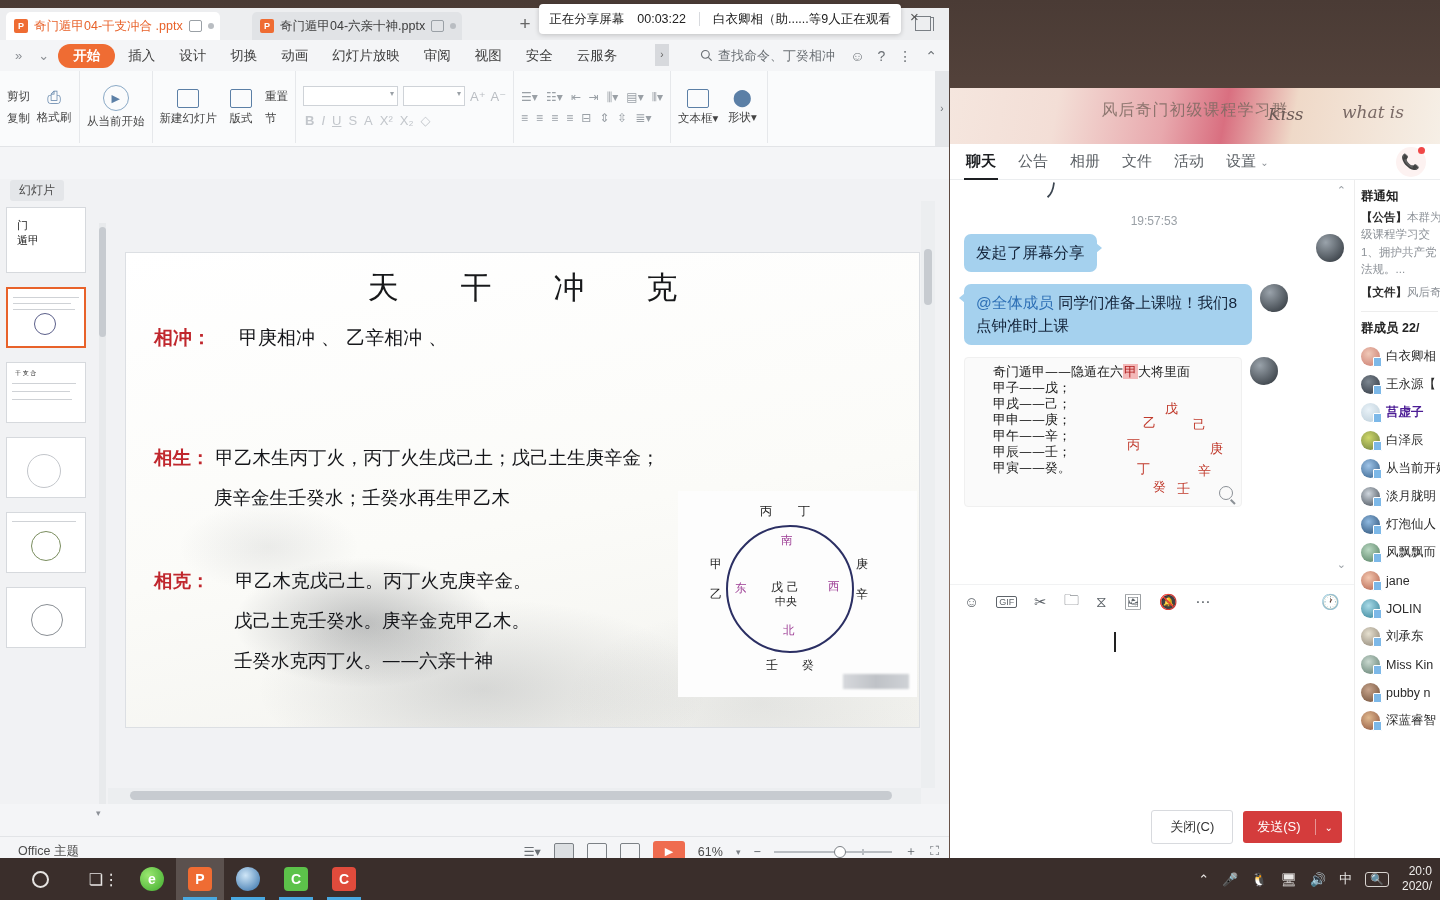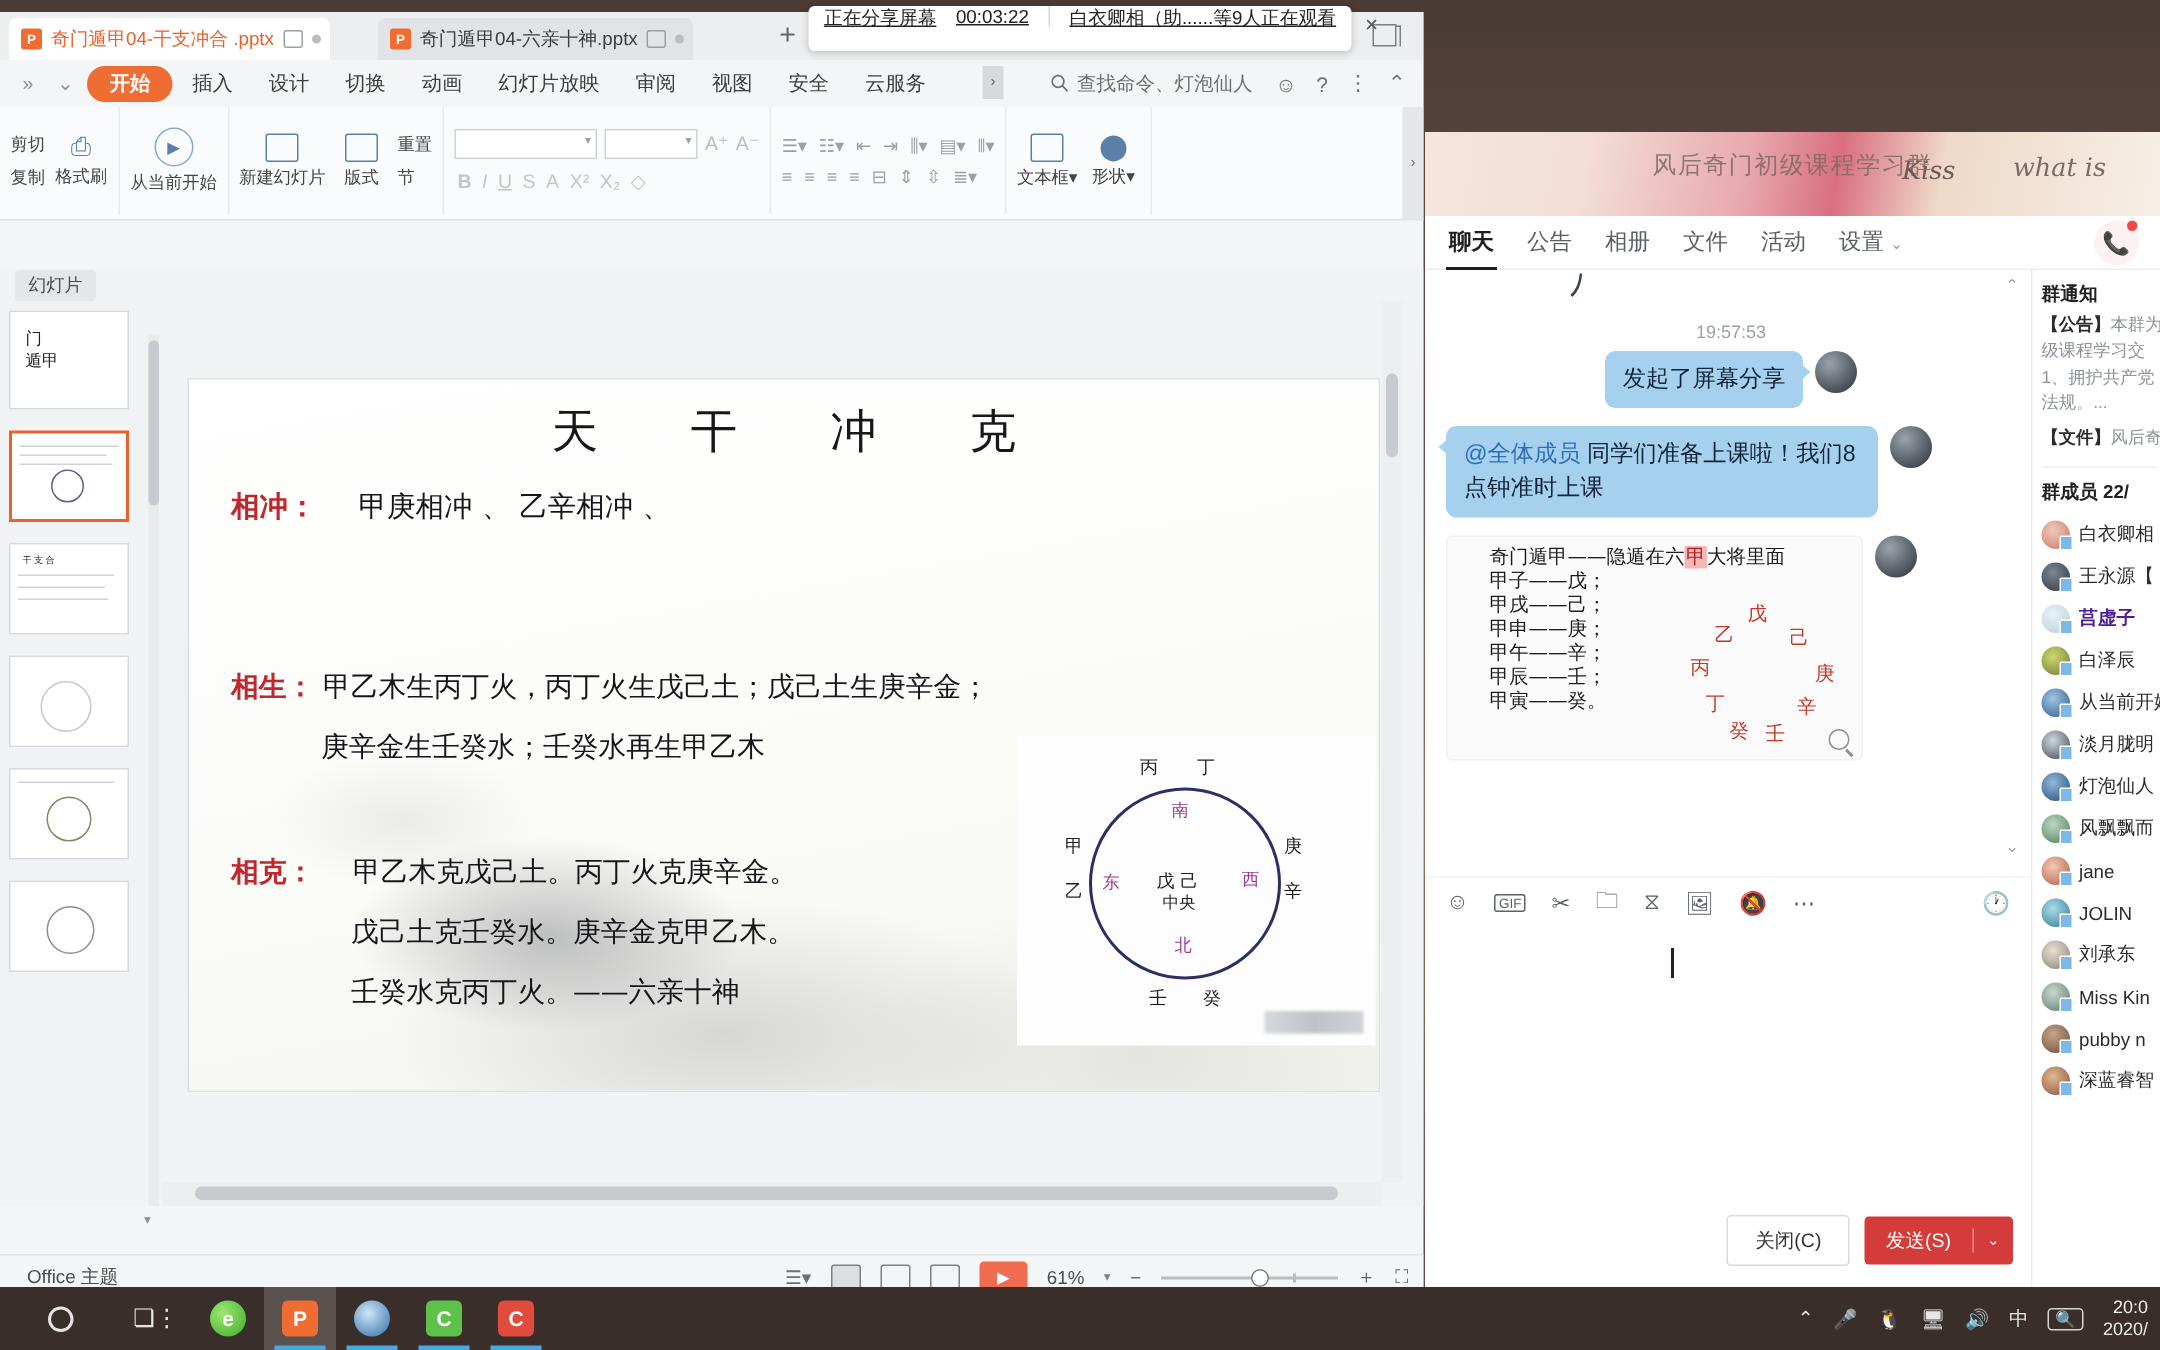--- a/index.html
+++ b/index.html
@@ -168,22 +168,22 @@
   .view-btn.sel { background:#dcdfe2; }
   .play-btn { width:32px; height:22px; background:#ef6c4f; border-radius:3px; color:#fff; font-size:11px; display:flex; align-items:center; justify-content:center; }
   .zoom-slider { width:118px; height:2px; background:#b9bdc2; position:relative; }
   .zoom-knob { position:absolute; left:60px; top:-5px; width:12px; height:12px; border:1.6px solid #7c8186; border-radius:50%; background:#fff; }
   .zoom-mid { position:absolute; left:88px; top:-2px; width:2px; height:6px; background:#b9bdc2; }
 
   
   .sharebar {
     position: absolute; left: 539px; top: 4px; width: 362px; height: 30px;
     background: #fff; border-radius: 4px; box-shadow: 0 1px 5px rgba(0,0,0,.2);
-    display: flex; align-items: flex-start; justify-content: center; gap: 13px;
-    font-size: 12.5px; color: #222; z-index: 60; text-decoration: underline;
+    display: flex; align-items: center; justify-content: center; gap: 13px;
+    font-size: 12.5px; color: #222; z-index: 60;
   }
   .sharebar .sep { width:1px; height:14px; background:#d8dade; }
   .share-close { position:absolute; left: 910px; top: 8px; color:#555; font-size:15px; z-index:60; }
 
   
   .qq {
     position: absolute; left: 950px; top: 88px; width: 490px; height: 770px;
     background: #fff; overflow: hidden;
   }
   .qq-head {
@@ -202,21 +202,21 @@
   .qq-tab.active::after { content:""; position:absolute; left:-2px; right:-2px; bottom:-9px; height:2.5px; background:#1d1f22; }
   .call-btn { position:absolute; right:14px; top:3px; width:30px; height:30px; border-radius:50%; background:#fdf2f1; display:flex; align-items:center; justify-content:center; color:#e2474c; font-size:15px; }
   .call-dot { position:absolute; right:15px; top:3px; width:7px; height:7px; border-radius:50%; background:#f04848; }
 
   .qq-body { position:absolute; left:0; top:92px; width:404px; bottom:0; }
   .msgs { position:absolute; left:0; top:0; right:0; height:400px; overflow:hidden; padding: 4px 10px 0 14px; }
   .collapse-caret { position:absolute; right:8px; top:4px; font-size:11px; color:#9aa0a6; }
   .collapse-caret2 { position:absolute; right:8px; top:378px; font-size:11px; color:#9aa0a6; }
   .ts { text-align:center; font-size:12px; color:#9aa0a6; margin: 12px 0 6px; }
   .row { display:flex; gap:8px; margin-bottom:12px; align-items:flex-start; }
-  .row.right { justify-content:center; }
+  .row.right { justify-content:space-between; }
   .avatar { width:28px; height:28px; border-radius:50%; flex:0 0 28px;
     background: radial-gradient(circle at 35% 30%, #9aa3ab, #4a5158 70%, #2c3137); }
   .bubble {
     background:#a5d1ee; color:#14243a; border-radius:7px; padding:8px 12px;
     font-size:15.5px; line-height:1.45; max-width:300px; position:relative;
   }
   .bubble.right::after { content:""; position:absolute; right:-5px; top:9px; width:0;height:0;
     border-left:6px solid #a5d1ee; border-top:5px solid transparent; border-bottom:5px solid transparent; }
   .bubble.left::after { content:""; position:absolute; left:-5px; top:9px; width:0;height:0;
     border-right:6px solid #a5d1ee; border-top:5px solid transparent; border-bottom:5px solid transparent; }
@@ -300,21 +300,21 @@
       <span class="rt-item">审阅</span>
       <span class="rt-item">视图</span>
       <span class="rt-item">安全</span>
       <span class="rt-item">云服务</span>
       <span class="cloud-more">›</span>
       <span class="ribbon-search">
         <svg width="13" height="13" viewBox="0 0 16 16">
             <circle cx="6.6" cy="6.6" r="4.8" fill="none" stroke="#6b7075" stroke-width="1.4"></circle>
             <line x1="10.2" y1="10.2" x2="14.4" y2="14.4" stroke="#6b7075" stroke-width="1.4"></line>
           </svg>
-        <span>查找命令、灯泡仙人</span>
+        <span>查找命令、丁癸相冲</span>
       </span>
       <span class="ribbon-right">
         <span>☺</span>
         <span>?</span>
         <span>⋮</span>
         <span>⌃</span>
       </span>
     </div>
 
     <div class="ribbon-body">

